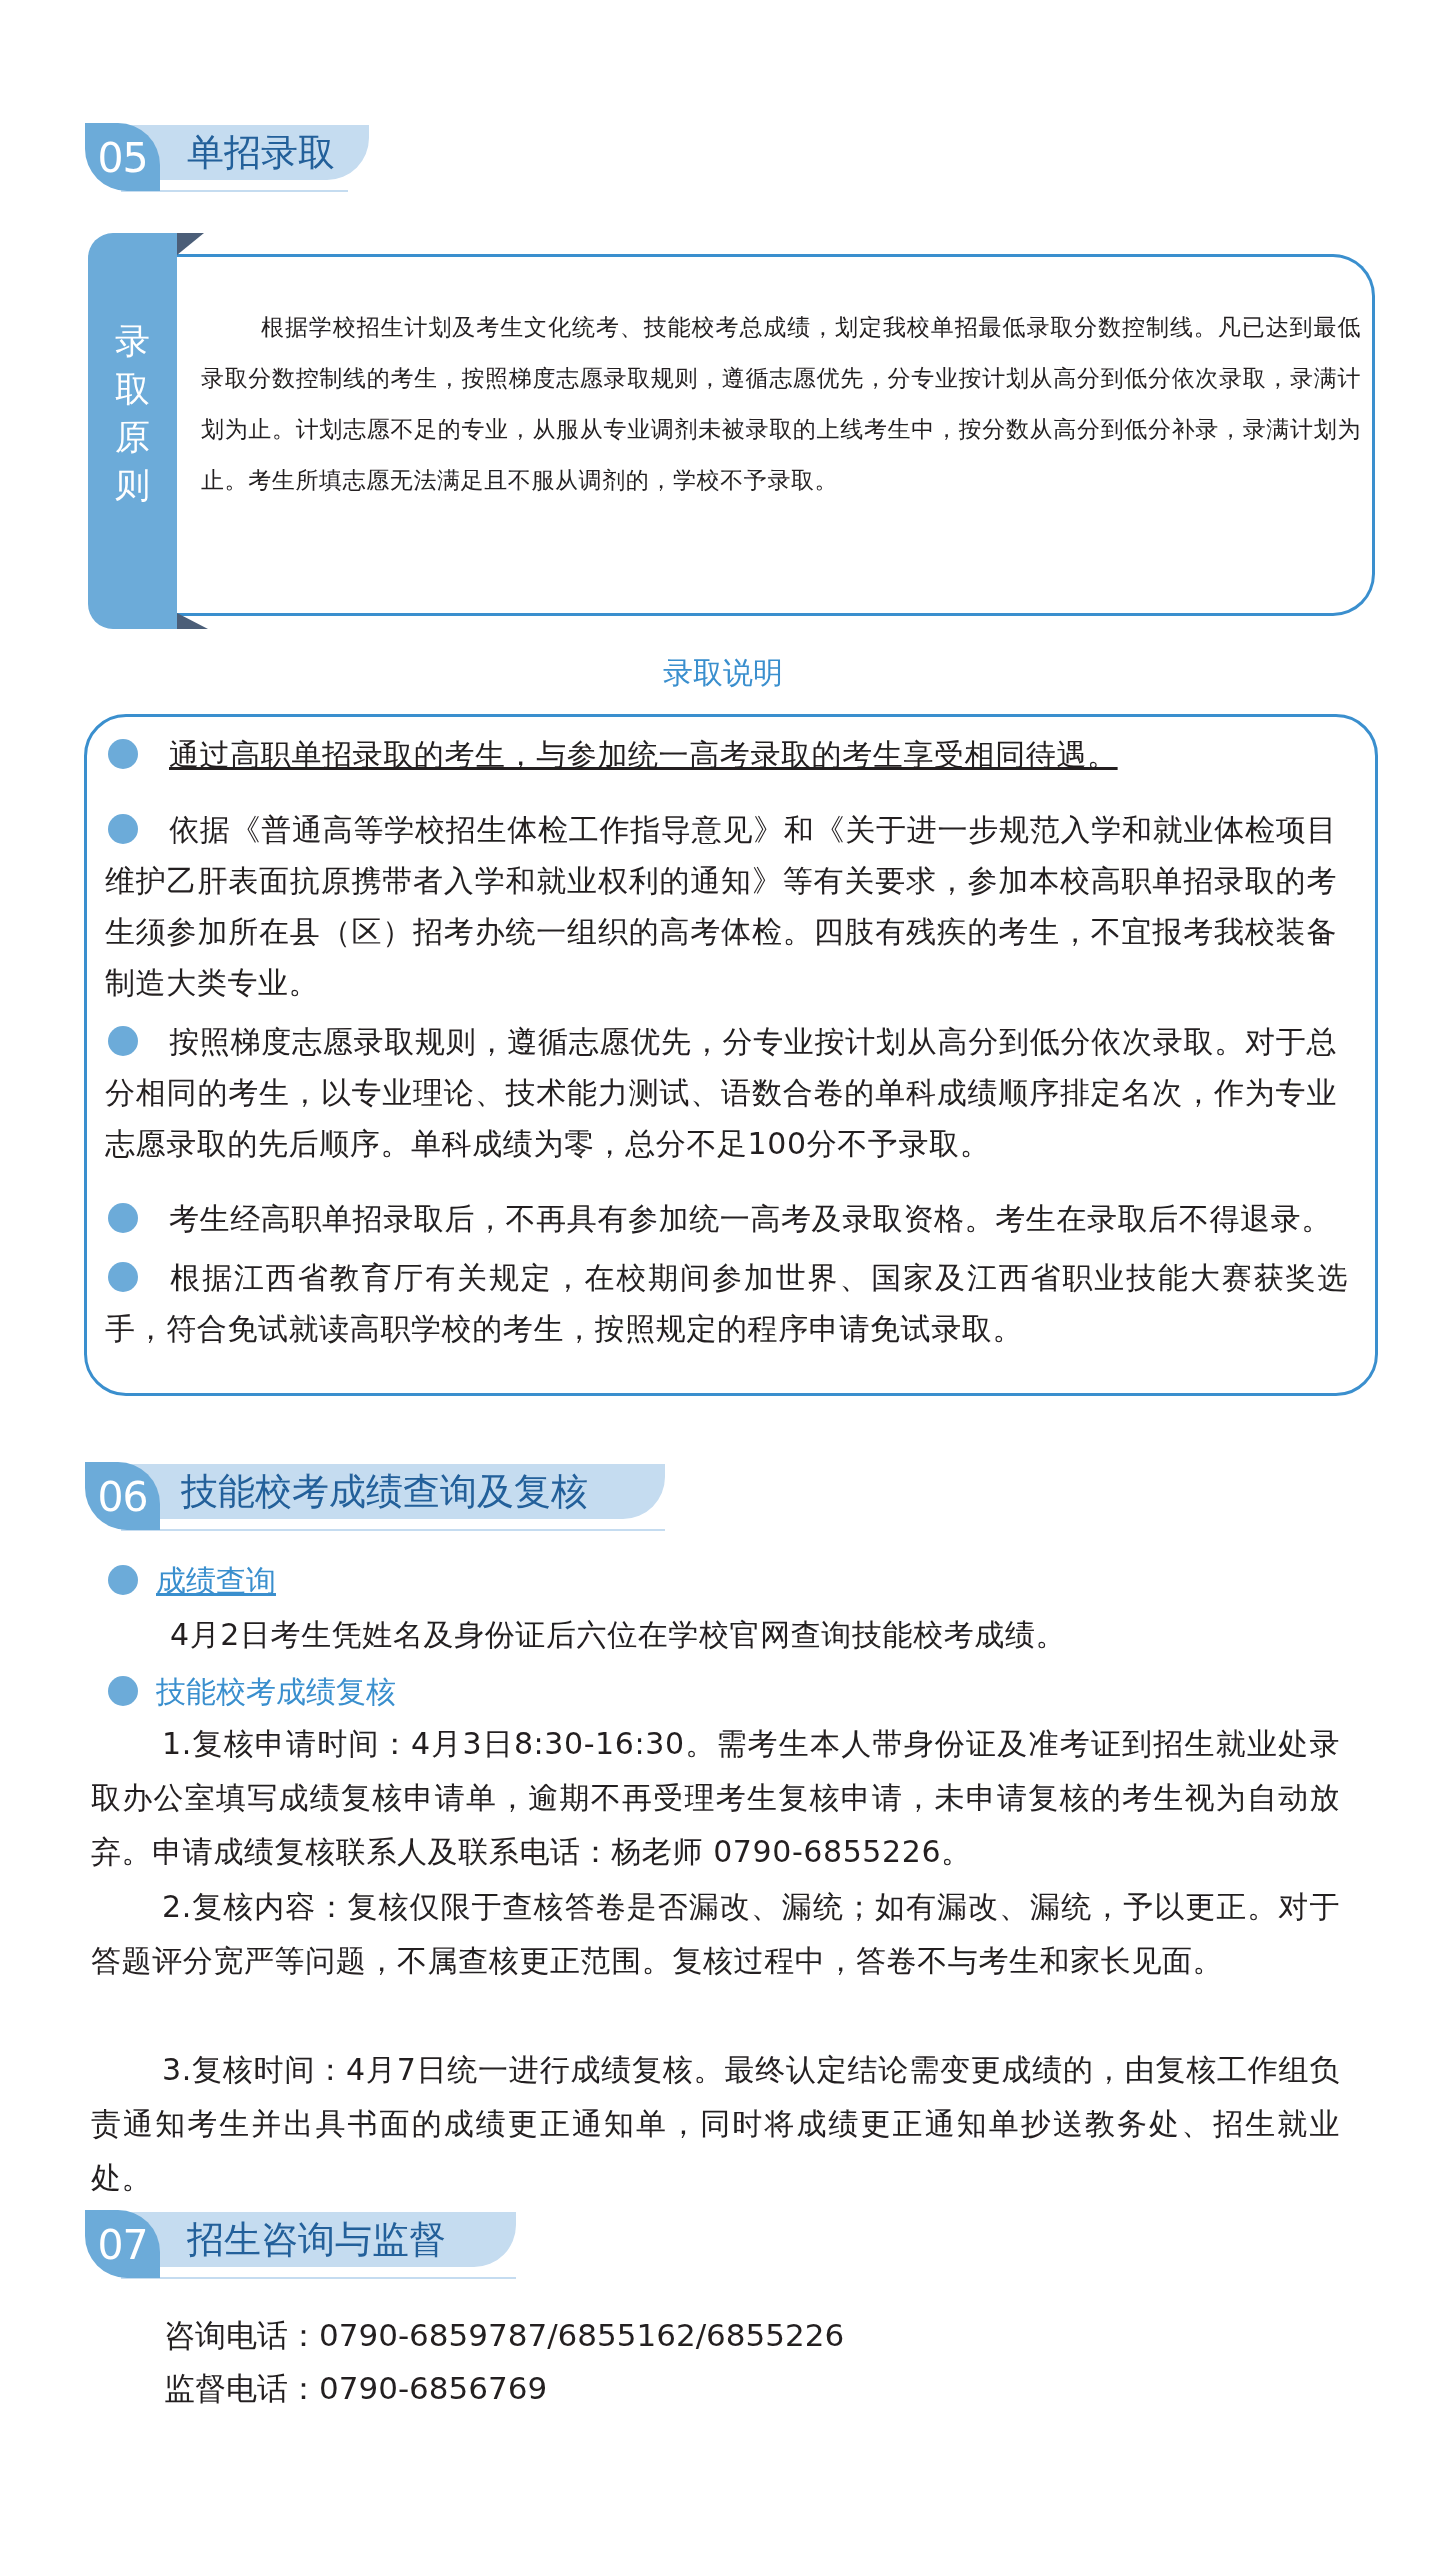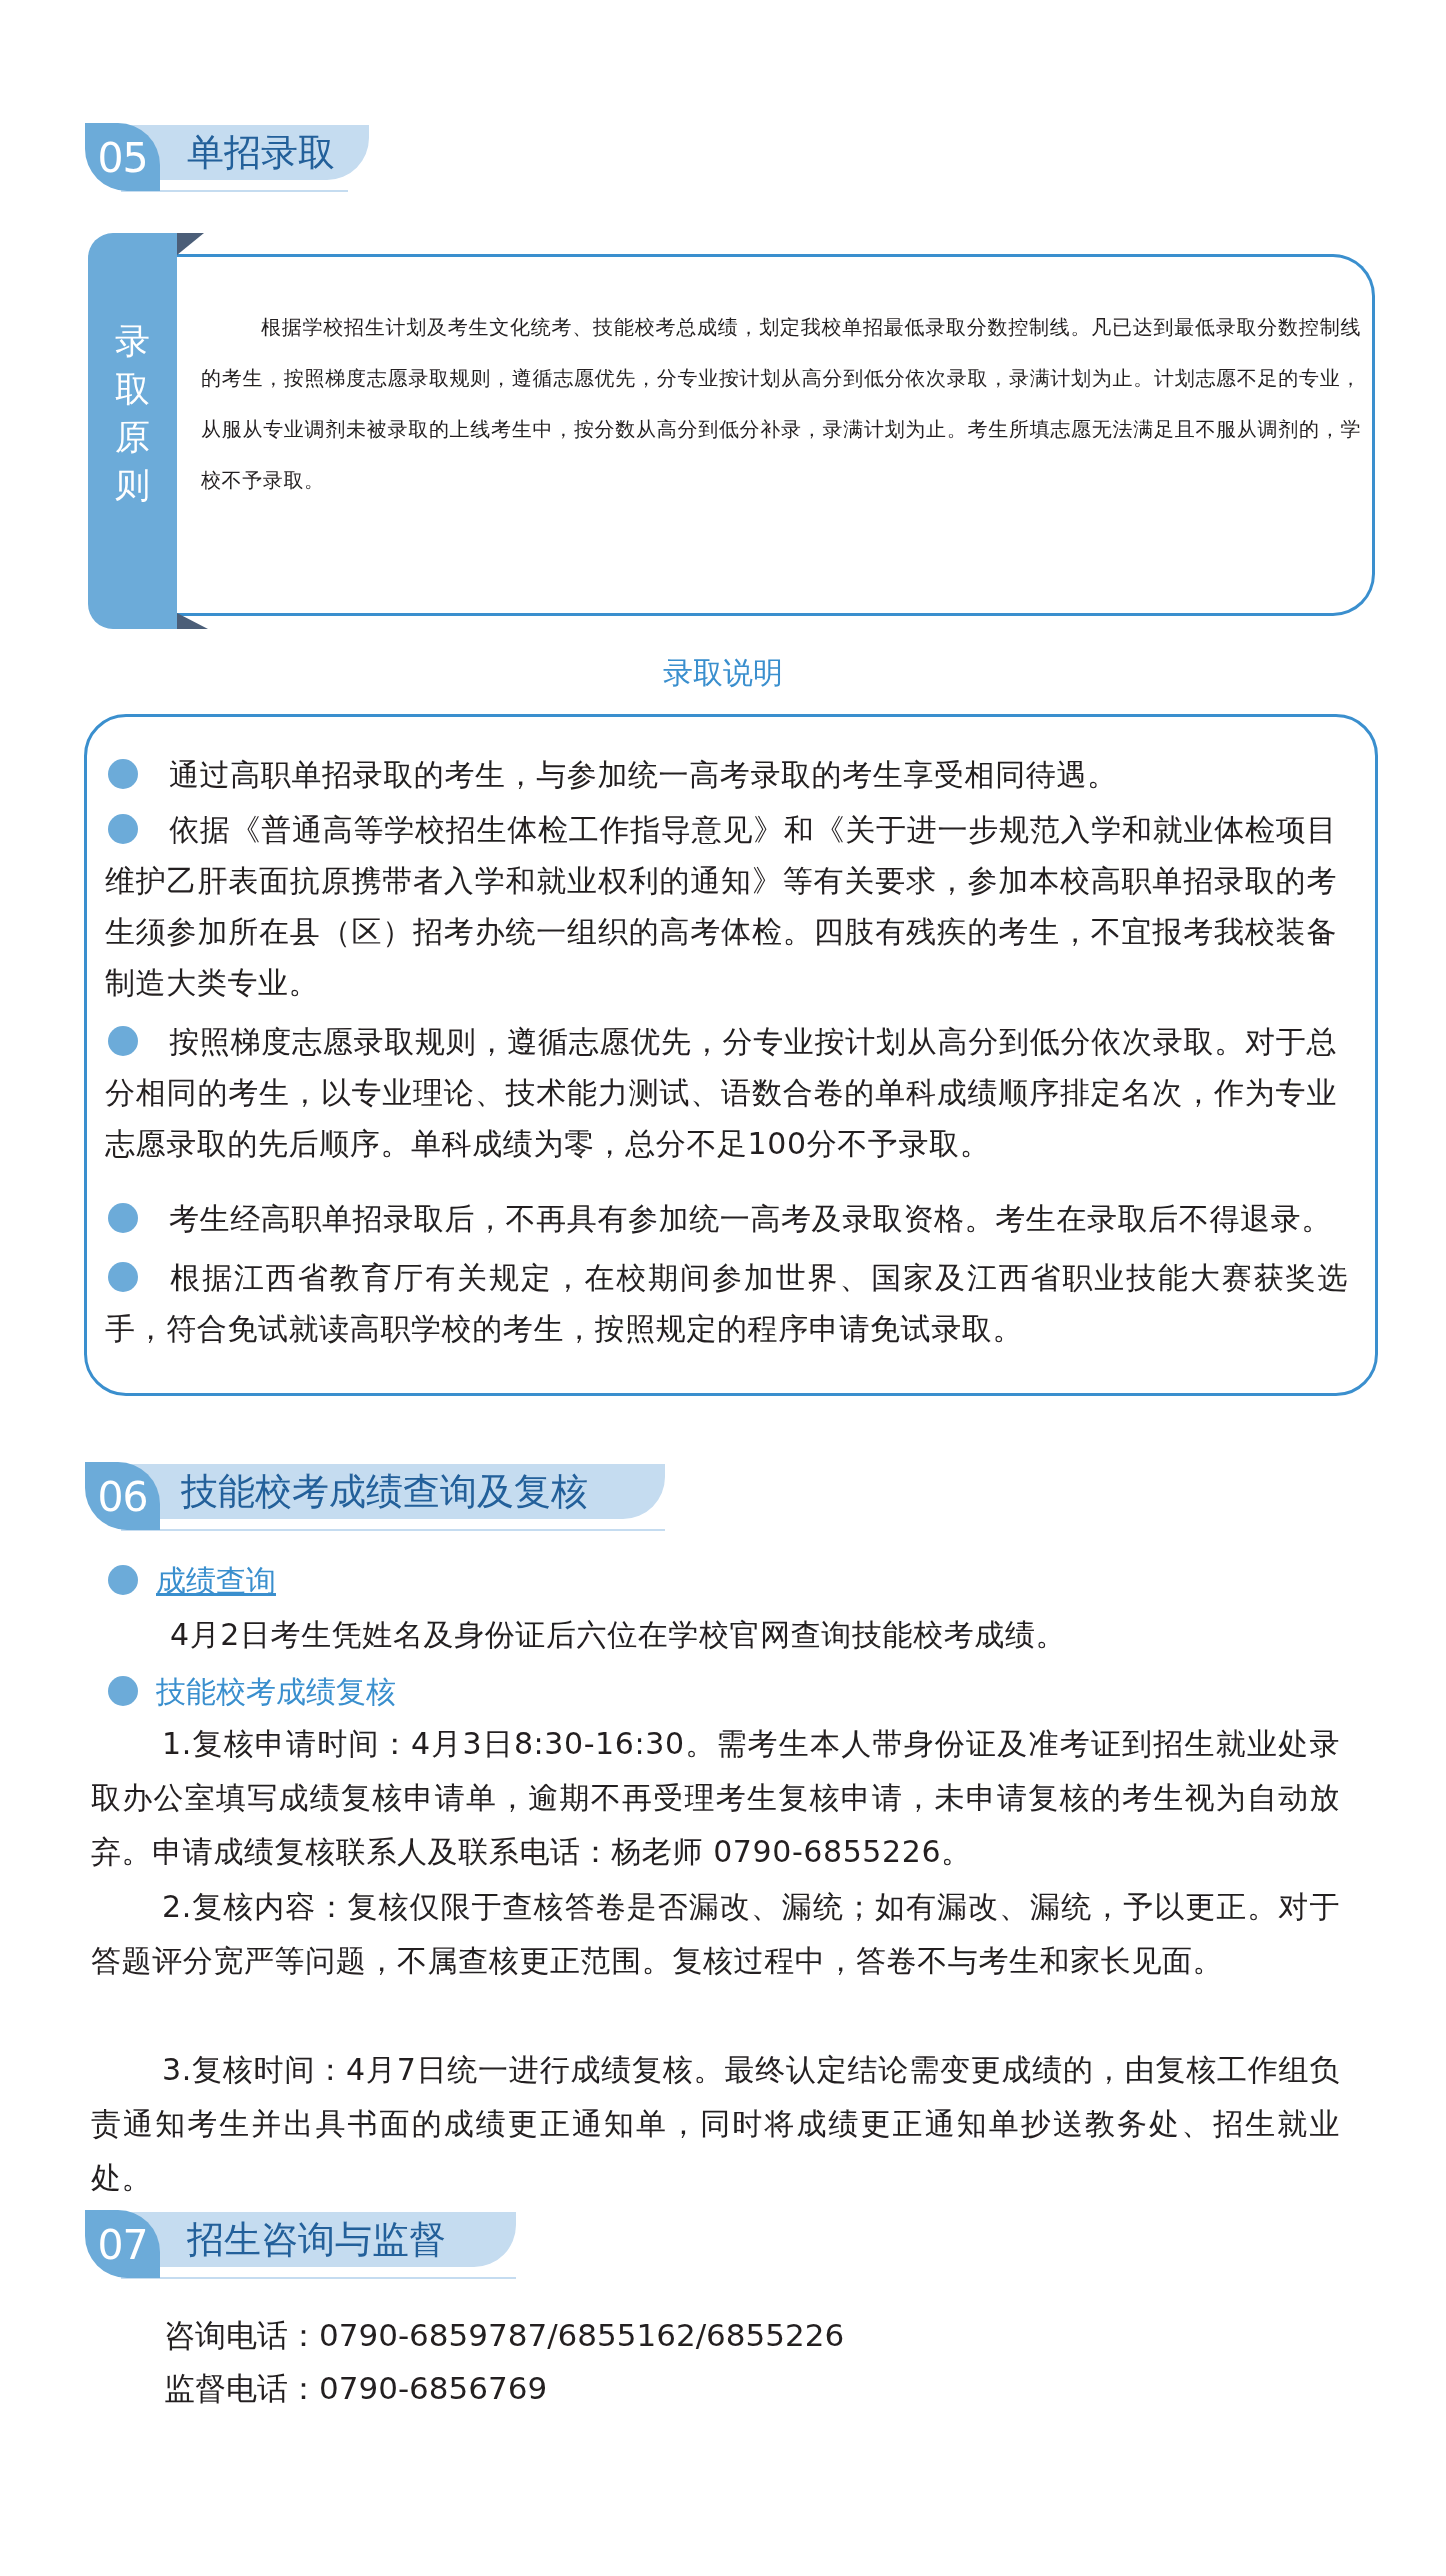--- a/index.html
+++ b/index.html
@@ -22,21 +22,21 @@
                    border:3px solid #3a8fce; border-left:none; border-radius:0 42px 42px 0;
                    box-sizing:border-box; background:#fff; }
   .principle-tab { position:absolute; left:88px; top:233px; width:89px; height:396px;
                    background:#6cabd9; border-radius:25px 0 0 25px; }
   .principle-tab .fold-top { position:absolute; left:89px; top:0; width:0; height:0;
                    border-top:0 solid transparent; border-left:27px solid #4b5e78; border-bottom:22px solid transparent; }
   .principle-tab .fold-bot { position:absolute; left:89px; bottom:0; width:0; height:0;
                    border-left:31px solid #4b5e78; border-top:16px solid transparent; }
   .principle-tab .vlabel { position:absolute; left:0; top:84px; width:89px; color:#fff;
                    font-size:35px; line-height:48px; text-align:center; }
-  .principle-text { position:absolute; left:201px; top:302px; width:1160px; font-size:20px;
+  .principle-text { position:absolute; left:201px; top:302px; width:1160px; font-size:23px;
                     line-height:51px; text-indent:60px; text-align:justify; letter-spacing:0.6px; }
 
   
   .notes-title { position:absolute; left:0; width:1446px; top:649px; text-align:center;
                  color:#3a8fce; font-size:30px; line-height:48px; }
   .notes-box { position:absolute; left:84px; top:714px; width:1294px; height:682px;
                border:3px solid #3a8fce; border-radius:42px; box-sizing:border-box; }
   .note { position:absolute; left:105px; width:1273px; font-size:30px; line-height:51px;
           text-align:justify; letter-spacing:0.6px; }
   .dot { display:inline-block; width:30px; height:30px; border-radius:50%; background:#6cabd9;
@@ -70,21 +70,21 @@
     <div>取</div>
     <div>原</div>
     <div>则</div>
   </div>
 </div>
 <div class="principle-text">根据学校招生计划及考生文化统考、技能校考总成绩，划定我校单招最低录取分数控制线。凡已达到最低录取分数控制线的考生，按照梯度志愿录取规则，遵循志愿优先，分专业按计划从高分到低分依次录取，录满计划为止。计划志愿不足的专业，从服从专业调剂未被录取的上线考生中，按分数从高分到低分补录，录满计划为止。考生所填志愿无法满足且不服从调剂的，学校不予录取。</div>
 
 <div class="notes-title">录取说明</div>
 <div class="notes-box"></div>
 
-<div class="note" style="top:749px;">
+<div class="note" style="top:729px;text-decoration:underline;">
   <span class="dot"></span><span>通过高职单招录取的考生，与参加统一高考录取的考生享受相同待遇。</span>
 </div>
 <div class="note" style="top:804px; width:1232px;">
   <span class="dot"></span><span>依据《普通高等学校招生体检工作指导意见》和《关于进一步规范入学和就业体检项目维护乙肝表面抗原携带者入学和就业权利的通知》等有关要求，参加本校高职单招录取的考生须参加所在县（区）招考办统一组织的高考体检。四肢有残疾的考生，不宜报考我校装备制造大类专业。</span>
 </div>
 <div class="note" style="top:1016px; width:1232px;">
   <span class="dot"></span><span>按照梯度志愿录取规则，遵循志愿优先，分专业按计划从高分到低分依次录取。对于总分相同的考生，以专业理论、技术能力测试、语数合卷的单科成绩顺序排定名次，作为专业志愿录取的先后顺序。单科成绩为零，总分不足100分不予录取。</span>
 </div>
 <div class="note" style="top:1193px; width:1279px;">
   <span class="dot"></span><span>考生经高职单招录取后，不再具有参加统一高考及录取资格。考生在录取后不得退录。</span>

